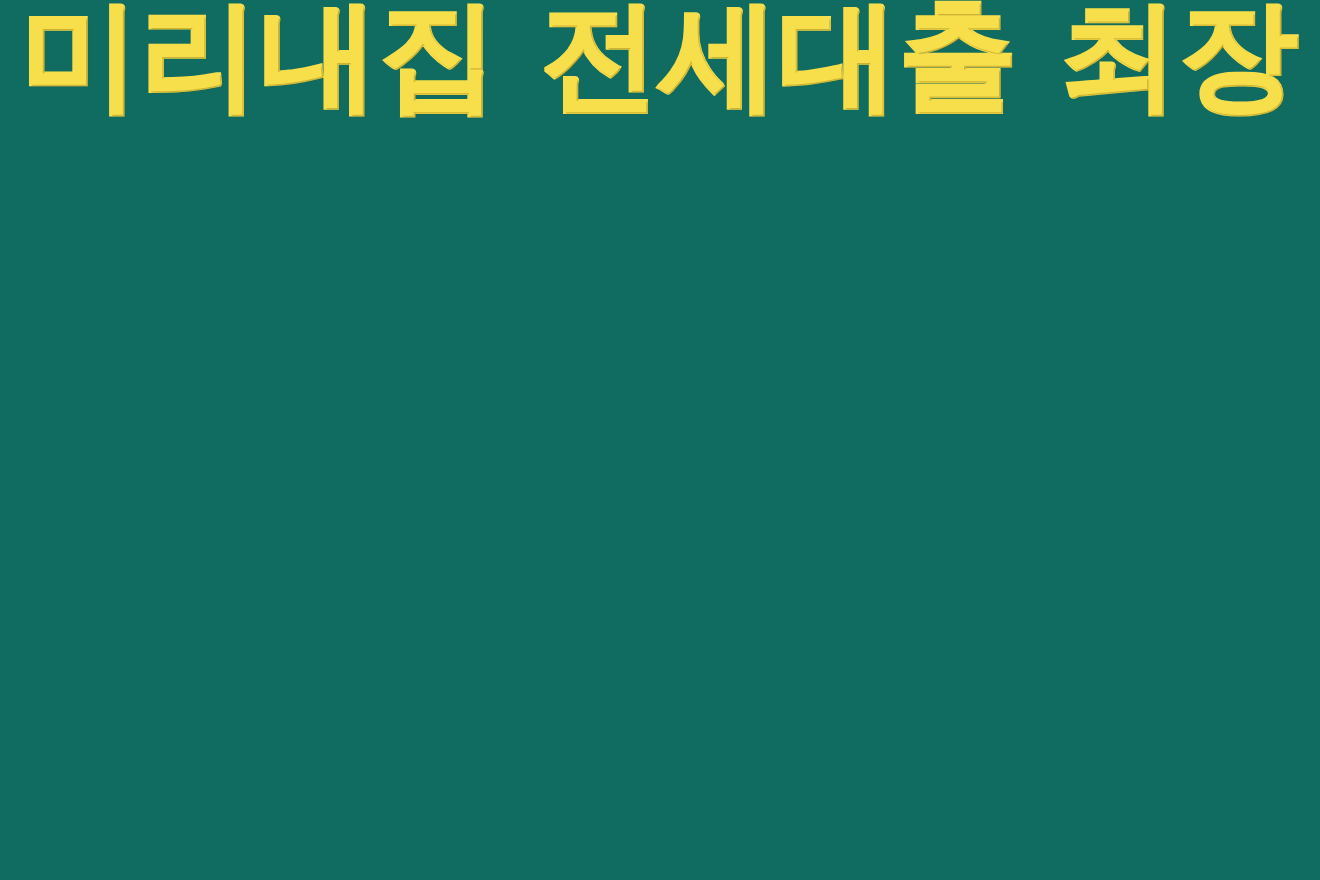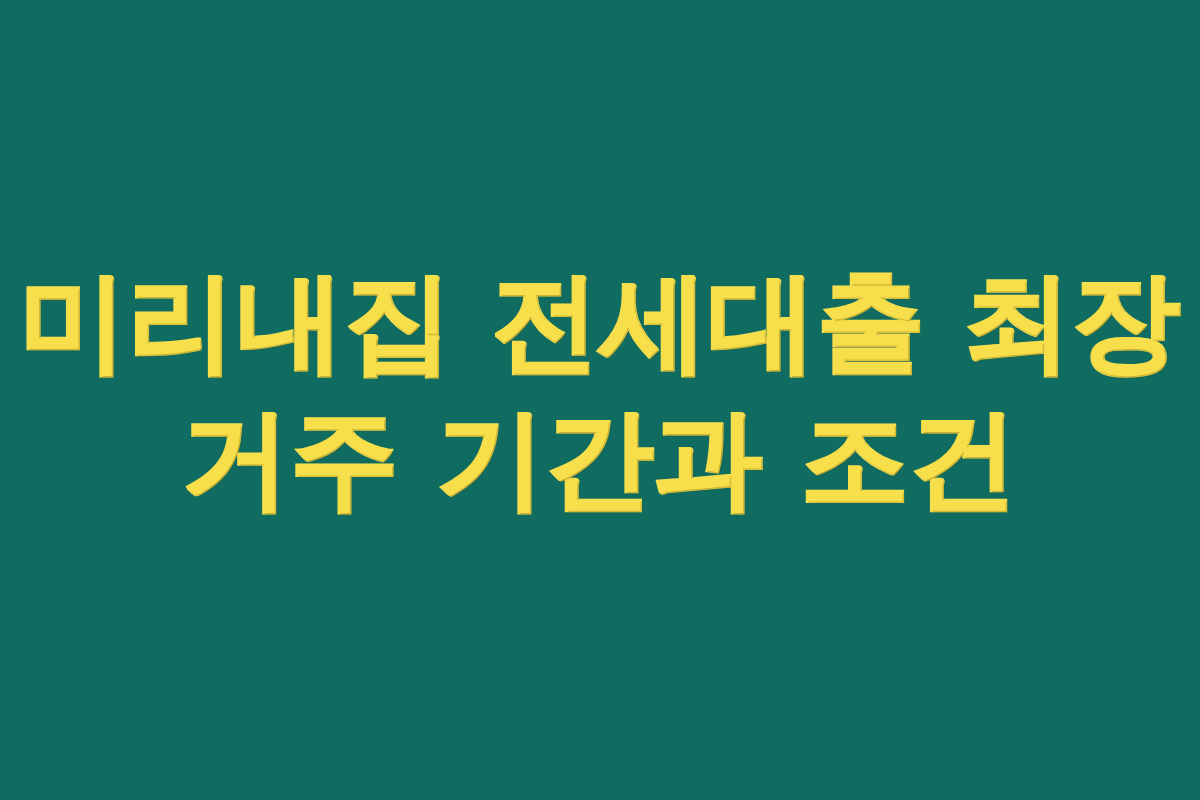--- a/index.html
+++ b/index.html
@@ -17,21 +17,21 @@
 
   
   .thumbnail-card {
     position: relative;
     width: 1200px;
     height: 800px;
     box-sizing: border-box;
     display: flex;
     flex-direction: column;
     align-items: center;
-    justify-content: center;
+    justify-content: flex-start;
     background: #106B60;   
     overflow: hidden;
   }
 
   
   .headline {
     position: relative;
     width: 100%;
     
     margin-top: -18px;
@@ -65,17 +65,16 @@
 </style>
 </head>
 <body>
 
 <div class="thumbnail-card" style="background: rgb(16, 107, 96);">
 
   <div class="headline">
 
     <span class="headline-line line-1" style="color: rgb(247, 223, 76); -webkit-text-stroke: 3px rgb(247, 223, 76);">미리내집 전세대출 최장</span>
 
-    <span class="headline-line line-2" style="color: rgb(247, 223, 76); -webkit-text-stroke: 3px rgb(247, 223, 76);">거주 기간과 조건</span>
 
   </div>
 
 </div>
 
 </body></html>

